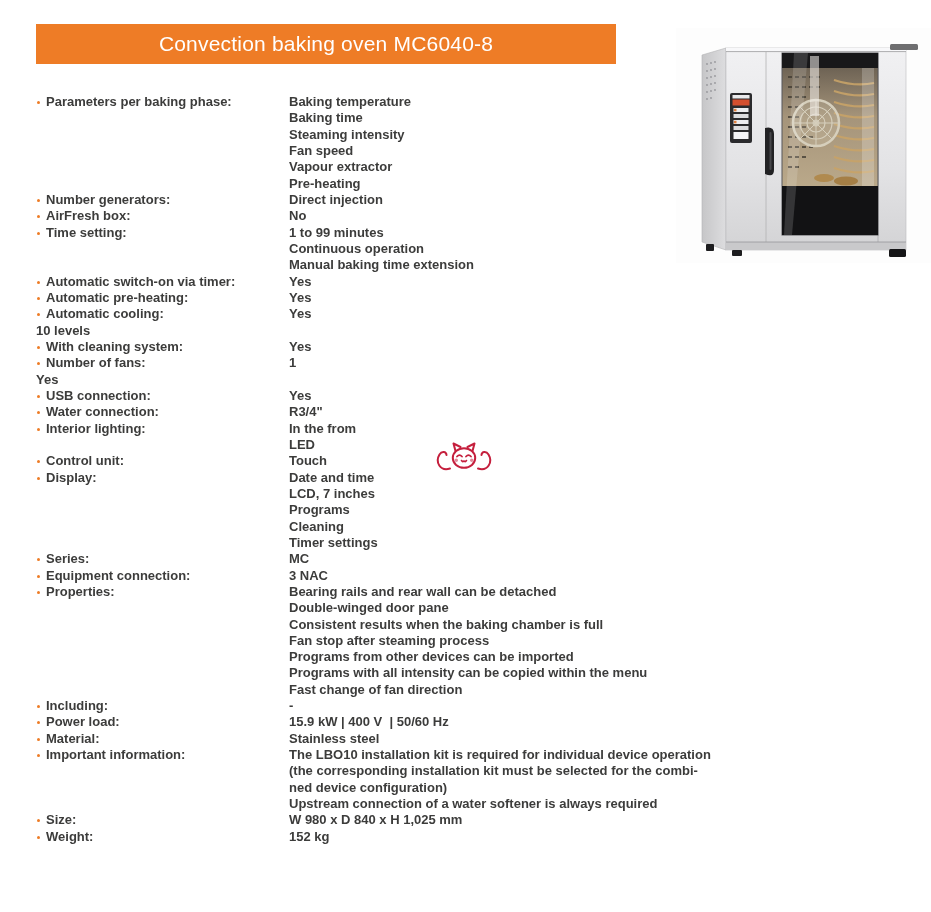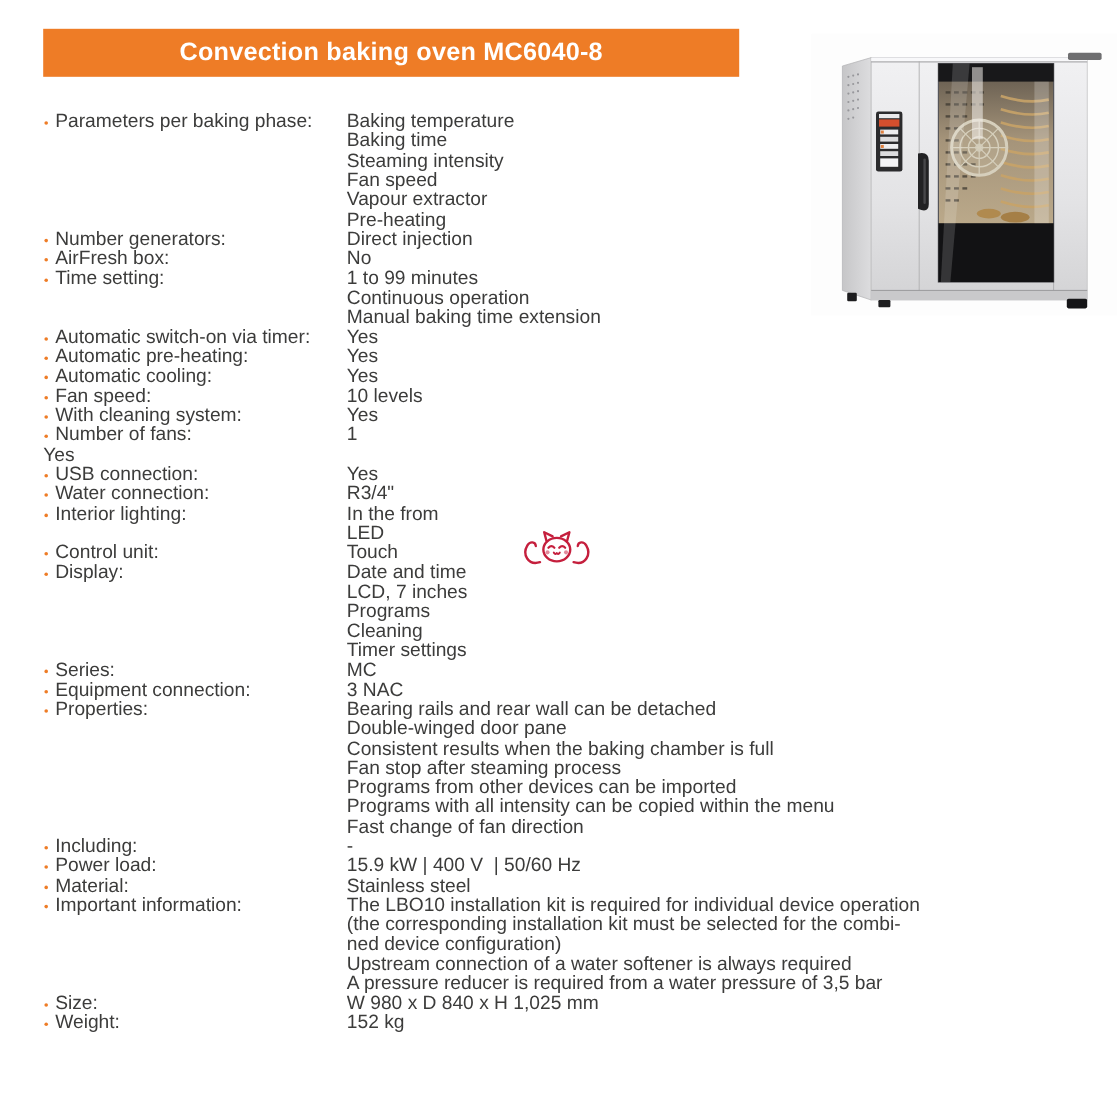--- a/index.html
+++ b/index.html
@@ -14,29 +14,30 @@
   
   .banner {
     position:absolute; left:36px; top:24px;
     width:580px; height:40px;
     background:#ee7c26;
     display:flex; align-items:center; justify-content:center;
   }
   .banner-title {
     color:#ffffff;
     font-size:21px;
-    font-weight:700;
+    font-weight:400;
     letter-spacing:0.2px;
   }
   
   .spec-list {
     position:absolute; left:36px; top:94px;
     width:590px;
-    font-size:16px;
+    font-size:13px;
     line-height:16.33px;
+    font-weight:bold;
   }
   .spec-row { display:flex; align-items:flex-start; }
   .spec-label-cell {
     width:253px; flex:none;
     display:flex; align-items:flex-start;
   }
   .bullet {
     width:3px; height:3px; border-radius:50%;
     background:#ee7c26;
     margin:7px 6px 0 1px;
@@ -319,24 +320,20 @@
     <div class="spec-label-cell">
       <span class="bullet"></span>
       <span class="spec-label">Automatic cooling:</span>
     </div>
     <div class="spec-values">
         <div class="value-line">Yes</div>
       </div>
   </div>
 
   <div class="spec-row">
-    <div class="spec-label-cell">
-      <span class="bullet"></span>
-      <span class="spec-label">Fan speed:</span>
-    </div>
     <div class="spec-values">
         <div class="value-line">10 levels</div>
       </div>
   </div>
 
   <div class="spec-row">
     <div class="spec-label-cell">
       <span class="bullet"></span>
       <span class="spec-label">With cleaning system:</span>
     </div>
@@ -485,21 +482,20 @@
   <div class="spec-row">
     <div class="spec-label-cell">
       <span class="bullet"></span>
       <span class="spec-label">Important information:</span>
     </div>
     <div class="spec-values">
         <div class="value-line">The LBO10 installation kit is required for individual device operation</div>
         <div class="value-line">(the corresponding installation kit must be selected for the combi-</div>
         <div class="value-line">ned device configuration)</div>
         <div class="value-line">Upstream connection of a water softener is always required</div>
-        <div class="value-line">A pressure reducer is required from a water pressure of 3,5 bar</div>
       </div>
   </div>
 
   <div class="spec-row">
     <div class="spec-label-cell">
       <span class="bullet"></span>
       <span class="spec-label">Size:</span>
     </div>
     <div class="spec-values">
         <div class="value-line">W 980 x D 840 x H 1,025 mm</div>

